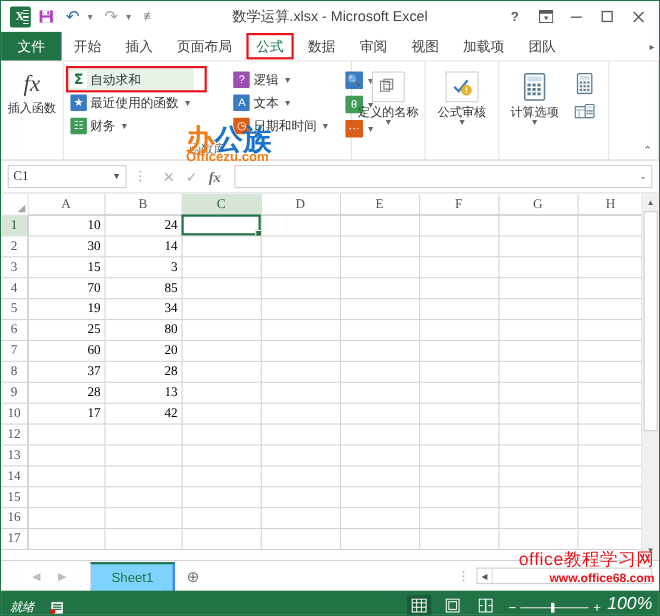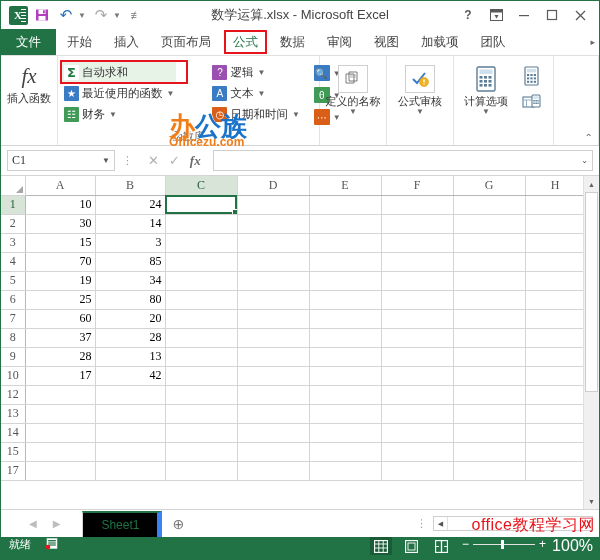--- a/index.html
+++ b/index.html
@@ -367,23 +367,23 @@
     position: relative;
   }
   .navbtns { display: flex; gap: 16px; padding: 0 22px 0 28px; }
   .navbtn { color: #bdbdbd; font-size: 10px; }
   .sheettab {
     height: 27px;
     padding: 0 18px;
     display: flex; align-items: center;
     font-size: 12px;
     color: #217346;
-    background: #000000;
+    background: #7dd3fc;
     border-left: 1px solid #d4d4d4;
-    border-right: 5px solid #3b82f6;
+    border-right: 2px solid #3b82f6;
     border-top: 2px solid #217346;
     margin-top: 1px;
   }
   .addsheet {
     width: 32px;
     display: flex; align-items: center; justify-content: center;
     color: #777; font-size: 14px;
   }
   .sheet-dots { margin-left: auto; color: #9a9a9a; font-size: 11px; padding-right: 6px;}
   .hscroll {
@@ -394,24 +394,25 @@
     background: #fff;
   }
   .hs-btn { width: 14px; height: 13px; display:flex; align-items:center; justify-content:center; font-size:7px; color:#555; border-right:1px solid #e0e0e0;}
   .hs-track { flex:1; position:relative; }
 
   
   .statusbar {
     height: 22px;
     background: #217346;
     color: #fff;
-    display: flex; align-items: flex-start;
+    display: flex; align-items: flex-end;
     font-size: 11px;
     flex: 0 0 22px;
     position: relative;
+    font-style: italic;
   }
   .sb-ready { padding-left: 8px; }
   .sb-ico { margin-left: 14px; display:flex; align-items:center; }
   .sb-views { margin-left: auto; display: flex; align-items: center; gap: 8px; }
   .sb-view {
     width: 22px; height: 18px;
     display: flex; align-items: center; justify-content: center;
   }
   .sb-view.active { background: #1a5c38; }
   .sb-zoom { display: flex; align-items: center; gap: 4px; padding: 0 6px 0 10px; }
@@ -895,20 +896,31 @@
             <td></td>
               <td></td>
               <td></td>
             <td></td>
               <td></td>
             <td></td>
               <td></td>
               <td></td>
           </tr>
           <tr>
+            <th class="rowhdr">16</th>
+            <td></td>
+              <td></td>
+              <td></td>
+            <td></td>
+              <td></td>
+            <td></td>
+              <td></td>
+              <td></td>
+          </tr>
+          <tr>
             <th class="rowhdr">17</th>
             <td></td>
               <td></td>
               <td></td>
             <td></td>
               <td></td>
             <td></td>
               <td></td>
               <td></td>
           </tr>
@@ -980,15 +992,16 @@
       <span class="zoom-track">
           <span class="zoom-knob"></span>
         </span>
       <span class="zoom-plus">+</span>
     </div>
     <span class="zoom-pct">100%</span>
   </div>
 
   <div class="wm-bottom">
     <div class="b1">office教程学习网</div>
+    <div class="b2">www.office68.com</div>
   </div>
 
 </div>
 
 </body></html>

